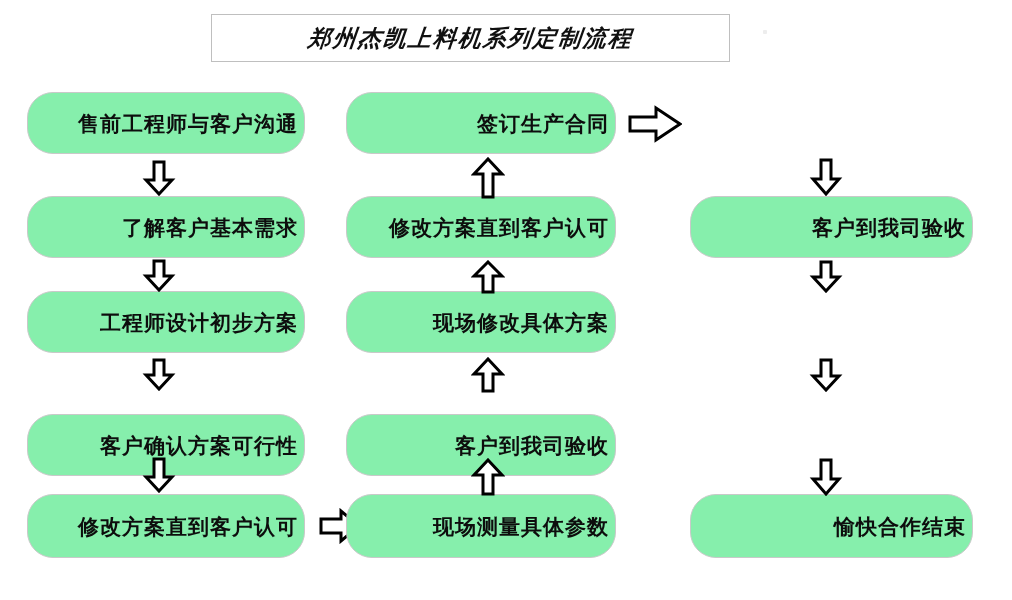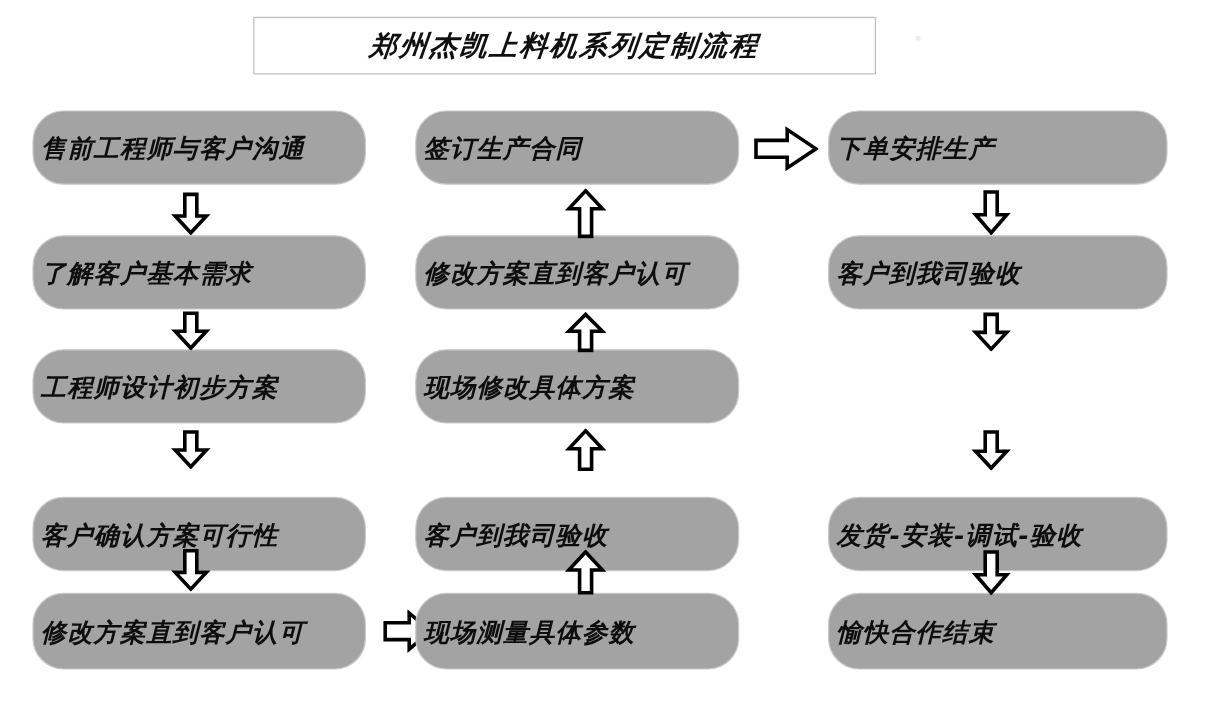--- a/index.html
+++ b/index.html
@@ -54,26 +54,25 @@
     background: #ededed;
     border-radius: 1px;
   }
 
   
   .node {
     position: absolute;
     box-sizing: border-box;
     border: 1px solid #c9c9c9;
     border-radius: 26px;
-    background: #a3a3a3;
+    background: #86efac;
     display: flex;
     align-items: center;
-    justify-content: flex-start;
+    justify-content: flex-end;
     padding: 0 6px;
-    font-style: italic;
   }
   .node-label {
     font-family: "DejaVu Serif", "Liberation Serif", serif;
     font-size: 21px;
     font-weight: 700;
     color: #0d0d0d;
     white-space: nowrap;
     letter-spacing: 1px;
     line-height: 1;
   }
@@ -190,28 +189,22 @@
         <path d="M17 2 L31 17 L22 17 L22 36 L12 36 L12 17 L3 17 Z"></path>
       </svg>
   </div>
 
   <div class="arrow" style="left:628px; top:105px;">
     <svg width="54" height="38" viewBox="0 0 54 38">
         <path d="M2 12 L28 12 L28 3 L52 19 L28 35 L28 26 L2 26 Z"></path>
       </svg>
   </div>
 
-  <div class="node col3 r1">
-    <span class="node-label">下单安排生产</span>
-  </div>
   <div class="node col3 r2">
     <span class="node-label">客户到我司验收</span>
-  </div>
-  <div class="node col3 r4">
-    <span class="node-label">发货-安装-调试-验收</span>
   </div>
   <div class="node col3 r5">
     <span class="node-label">愉快合作结束</span>
   </div>
 
   <div class="arrow" style="left:809px; top:158px;">
     <svg width="34" height="38" viewBox="0 0 34 38">
         <path d="M12 2 L22 2 L22 21 L30 21 L17 36 L4 21 L12 21 Z"></path>
       </svg>
   </div>

